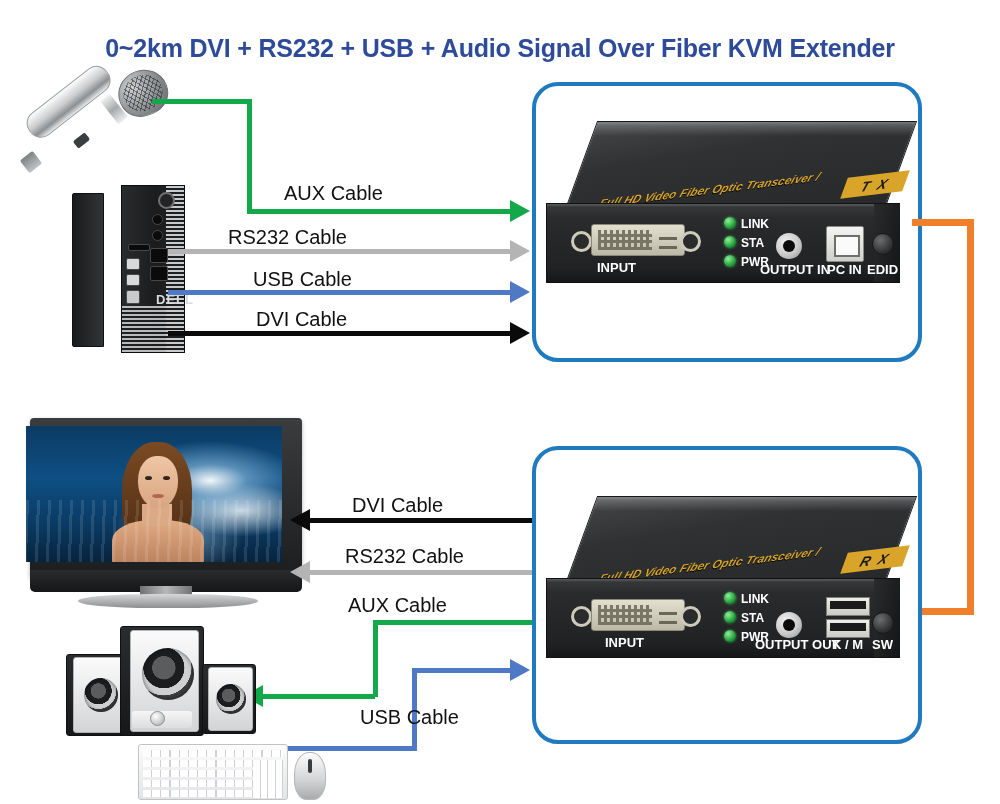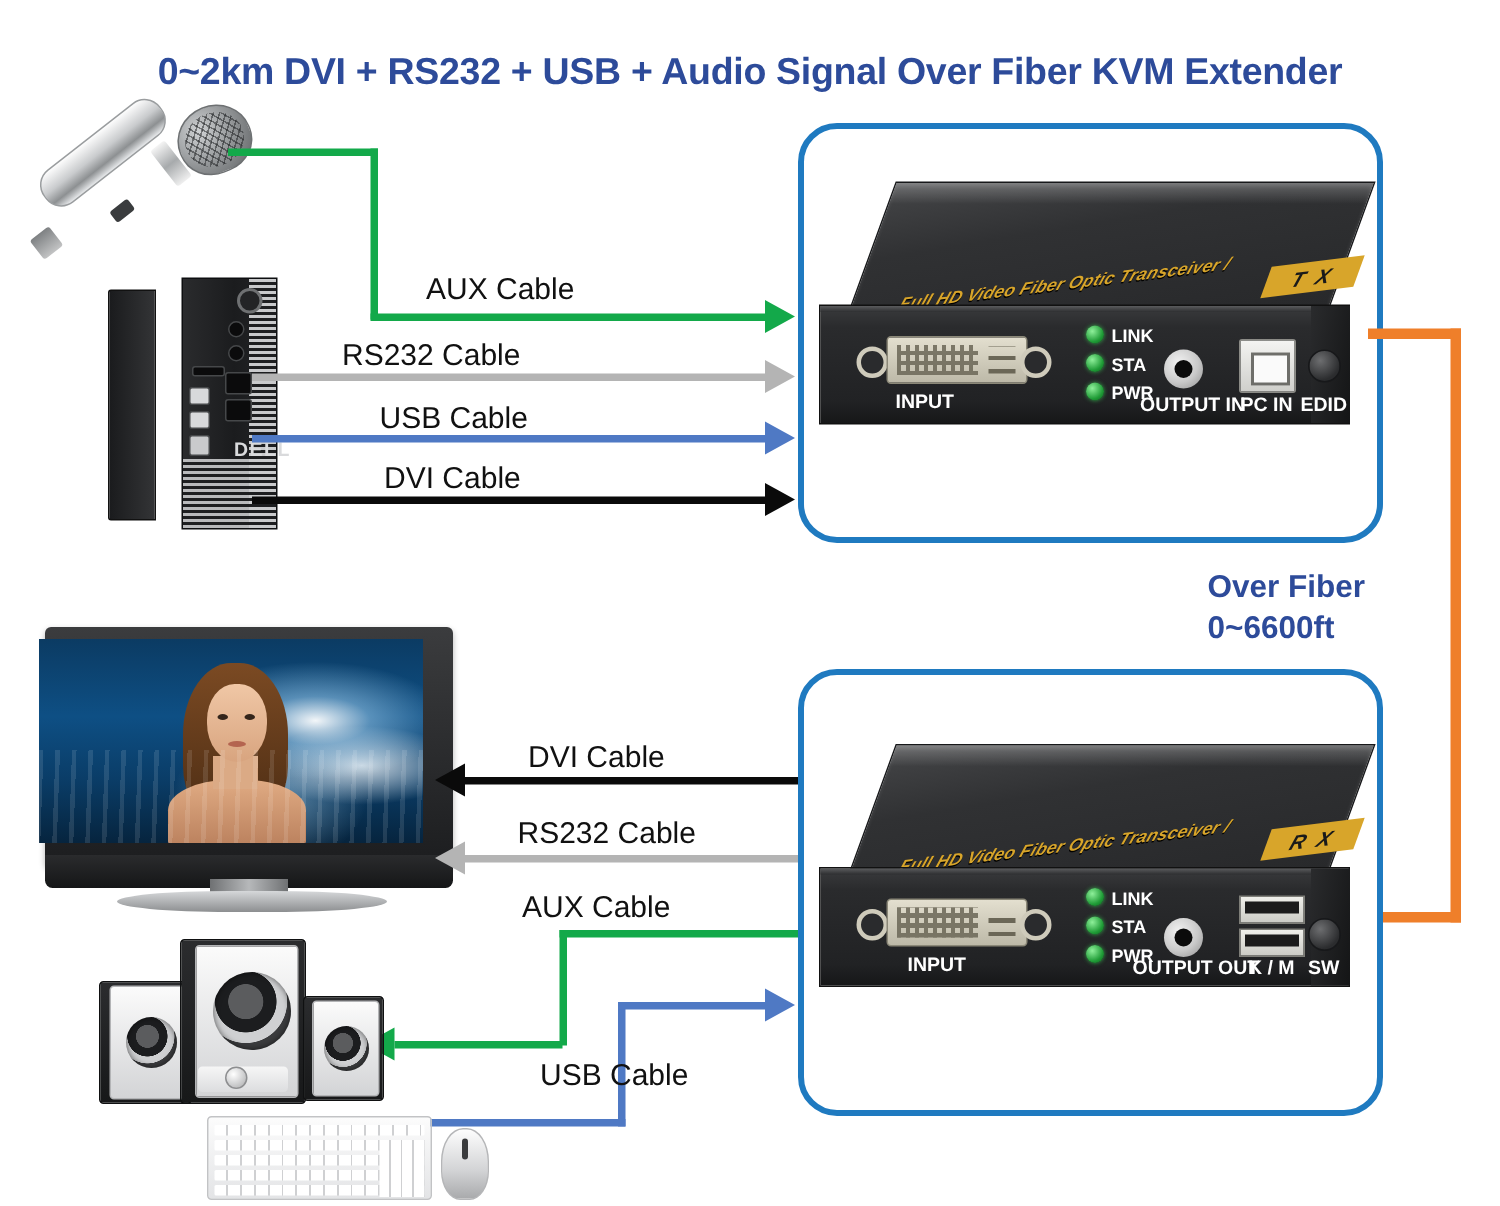--- a/index.html
+++ b/index.html
@@ -432,24 +432,20 @@
 
         <div class="btn" style="left:325px;top:29px;"></div>
         <div class="plabel" style="left:320px;top:58px;">EDID</div>
       </div>
     </div>
   </div>
 
   <div class="line h c-orange o7" style="left:912px;top:219px;width:62px;"></div>
   <div class="line v c-orange ov7" style="left:967px;top:219px;height:396px;"></div>
   <div class="line h c-orange o7" style="left:912px;top:608px;width:62px;"></div>
-  <div class="abs" id="fiberlabel">
-    <div>Over Fiber</div>
-    <div>0~6600ft</div>
-  </div>
 
   <div class="abs" id="monitor">
     <div class="mon-bez"></div>
     <div class="mon-screen">
       <div class="water"></div>
       <div class="girl-hair"></div>
       <div class="girl-shoulders"></div>
       <div class="girl-neck"></div>
       <div class="girl-face"></div>
       <div class="girl-eye" style="left:119px;"></div>

